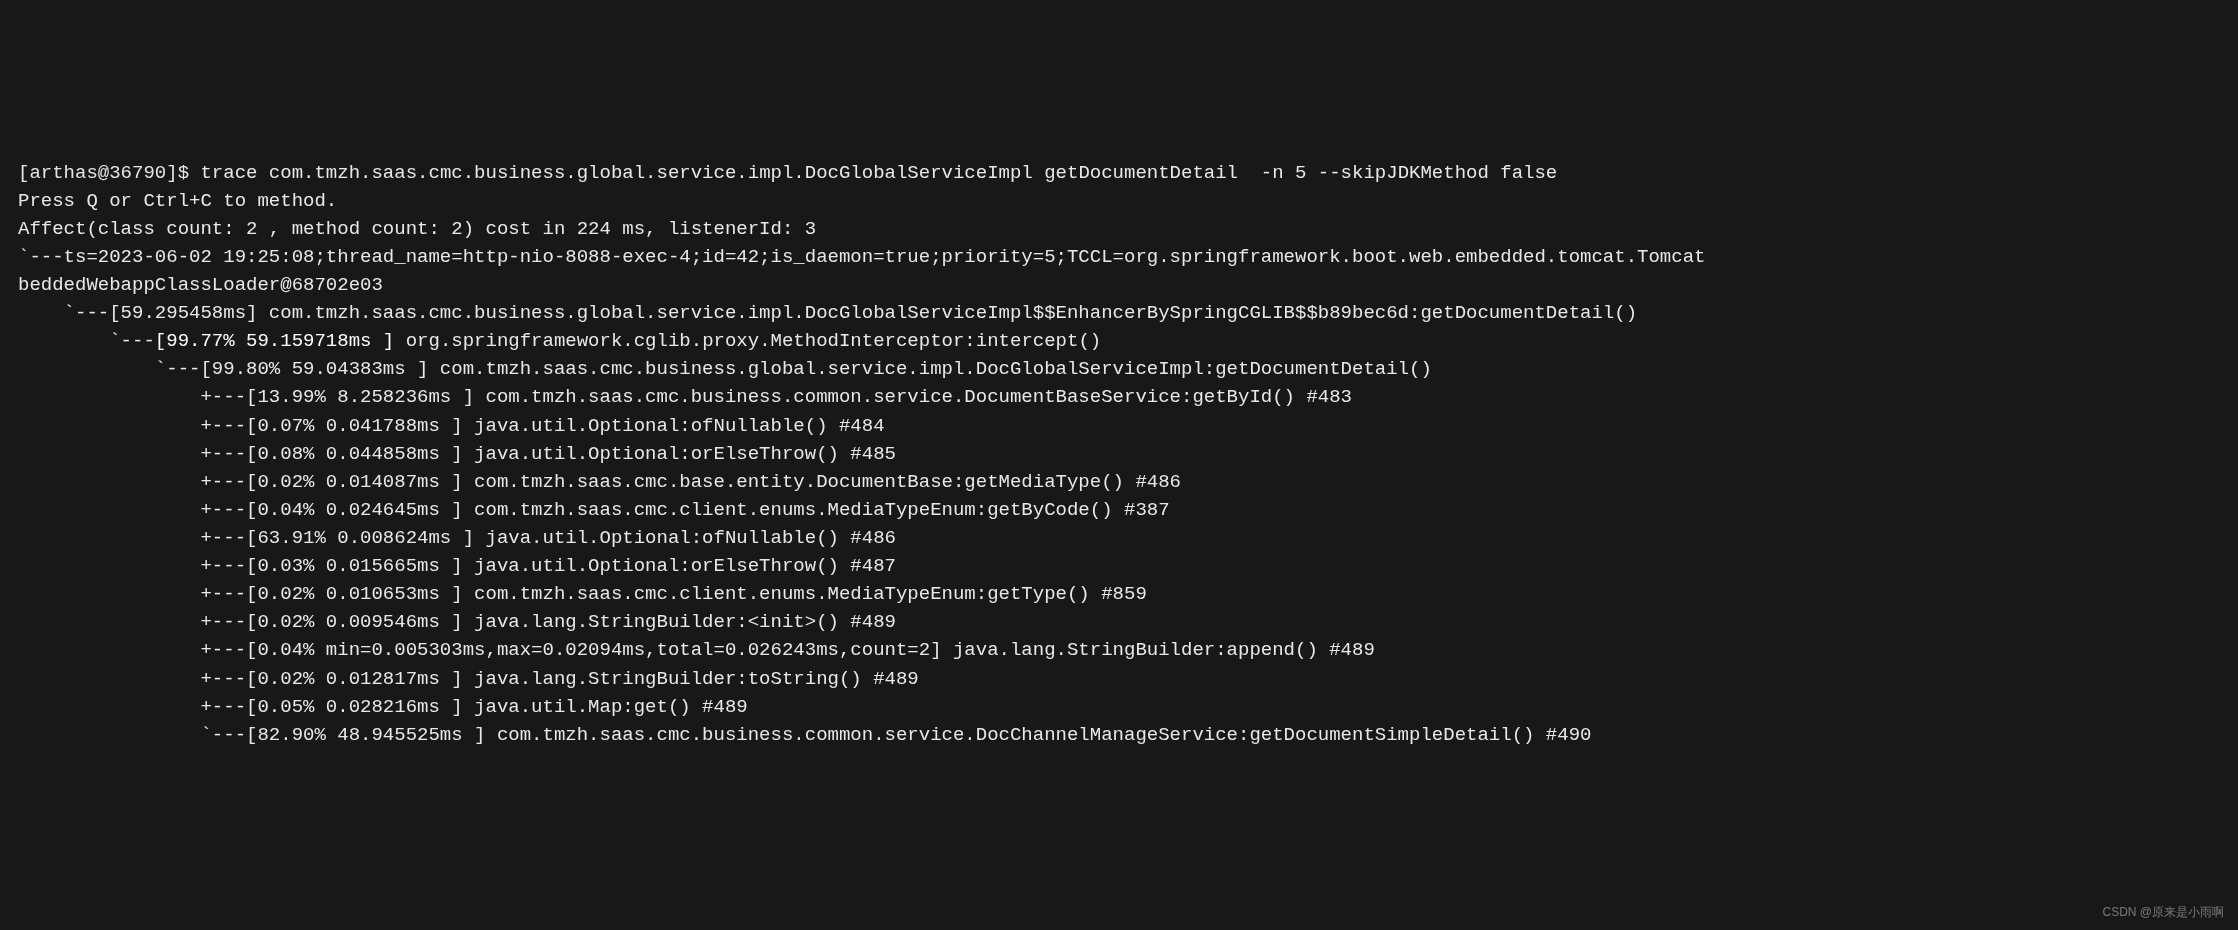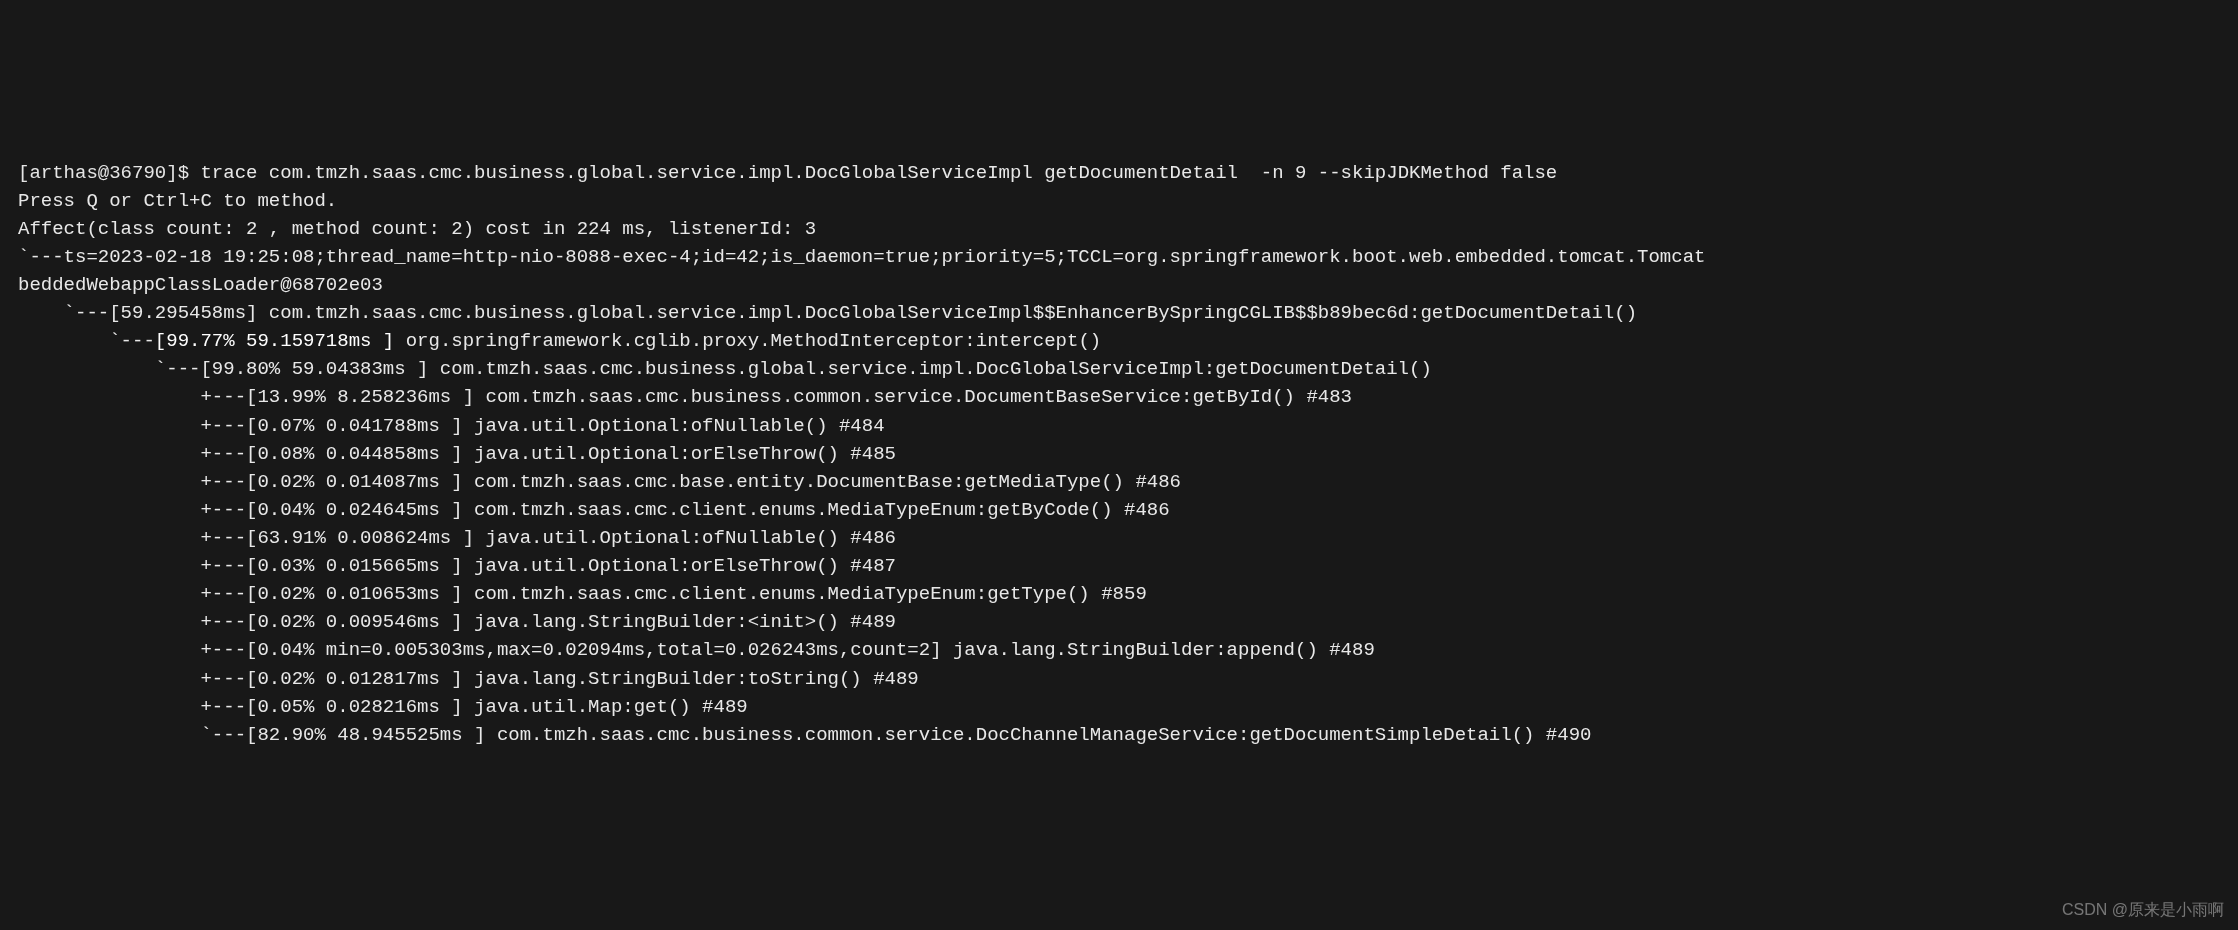--- a/index.html
+++ b/index.html
@@ -21,44 +21,44 @@
   .prompt {
     color: #e5e5e5;
   }
   .red {
     color: #ffffff;
   }
   .watermark {
     position: absolute;
     right: 14px;
     bottom: 8px;
-    font-size: 16px;
+    font-size: 12px;
     color: rgba(230,230,230,0.45);
     font-family: sans-serif;
     white-space: nowrap;
   }
 </style>
 </head>
 <body>
 
 
 
-<div class="terminal"><span class="prompt">[arthas@36790]$ </span><span>trace com.tmzh.saas.cmc.business.global.service.impl.DocGlobalServiceImpl getDocumentDetail  -n 9 --skipJDKMethod false</span>
+<div class="terminal"><span class="prompt">[arthas@36790]$ </span><span>trace com.tmzh.saas.cmc.business.global.service.impl.DocGlobalServiceImpl getDocumentDetail  -n 5 --skipJDKMethod false</span>
 <span>Press Q or Ctrl+C to method.</span>
 <span>Affect(class count: 2 , method count: 2) cost in 224 ms, listenerId: 3</span>
-<span>`---ts=2023-02-18 19:25:08;thread_name=http-nio-8088-exec-4;id=42;is_daemon=true;priority=5;TCCL=org.springframework.boot.web.embedded.tomcat.Tomcat</span>
+<span>`---ts=2023-06-02 19:25:08;thread_name=http-nio-8088-exec-4;id=42;is_daemon=true;priority=5;TCCL=org.springframework.boot.web.embedded.tomcat.Tomcat</span>
 <span>beddedWebappClassLoader@68702e03</span>
 <span>    `---[59.295458ms] com.tmzh.saas.cmc.business.global.service.impl.DocGlobalServiceImpl$$EnhancerBySpringCGLIB$$b89bec6d:getDocumentDetail()</span>
 <span>        `---</span><span class="red">[99.77% 59.159718ms ]</span><span> org.springframework.cglib.proxy.MethodInterceptor:intercept()</span>
 <span>            `---[99.80% 59.04383ms ] com.tmzh.saas.cmc.business.global.service.impl.DocGlobalServiceImpl:getDocumentDetail()</span>
 <span>                +---[13.99% 8.258236ms ] com.tmzh.saas.cmc.business.common.service.DocumentBaseService:getById() #483</span>
 <span>                +---[0.07% 0.041788ms ] java.util.Optional:ofNullable() #484</span>
 <span>                +---[0.08% 0.044858ms ] java.util.Optional:orElseThrow() #485</span>
 <span>                +---[0.02% 0.014087ms ] com.tmzh.saas.cmc.base.entity.DocumentBase:getMediaType() #486</span>
-<span>                +---[0.04% 0.024645ms ] com.tmzh.saas.cmc.client.enums.MediaTypeEnum:getByCode() #486</span>
+<span>                +---[0.04% 0.024645ms ] com.tmzh.saas.cmc.client.enums.MediaTypeEnum:getByCode() #387</span>
 <span>                +---[63.91% 0.008624ms ] java.util.Optional:ofNullable() #486</span>
 <span>                +---[0.03% 0.015665ms ] java.util.Optional:orElseThrow() #487</span>
 <span>                +---[0.02% 0.010653ms ] com.tmzh.saas.cmc.client.enums.MediaTypeEnum:getType() #859</span>
 <span>                +---[0.02% 0.009546ms ] java.lang.StringBuilder:&lt;init&gt;() #489</span>
 <span>                +---[0.04% min=0.005303ms,max=0.02094ms,total=0.026243ms,count=2] java.lang.StringBuilder:append() #489</span>
 <span>                +---[0.02% 0.012817ms ] java.lang.StringBuilder:toString() #489</span>
 <span>                +---[0.05% 0.028216ms ] java.util.Map:get() #489</span>
 <span>                `---[82.90% 48.945525ms ] com.tmzh.saas.cmc.business.common.service.DocChannelManageService:getDocumentSimpleDetail() #490</span>
 </div>
 

